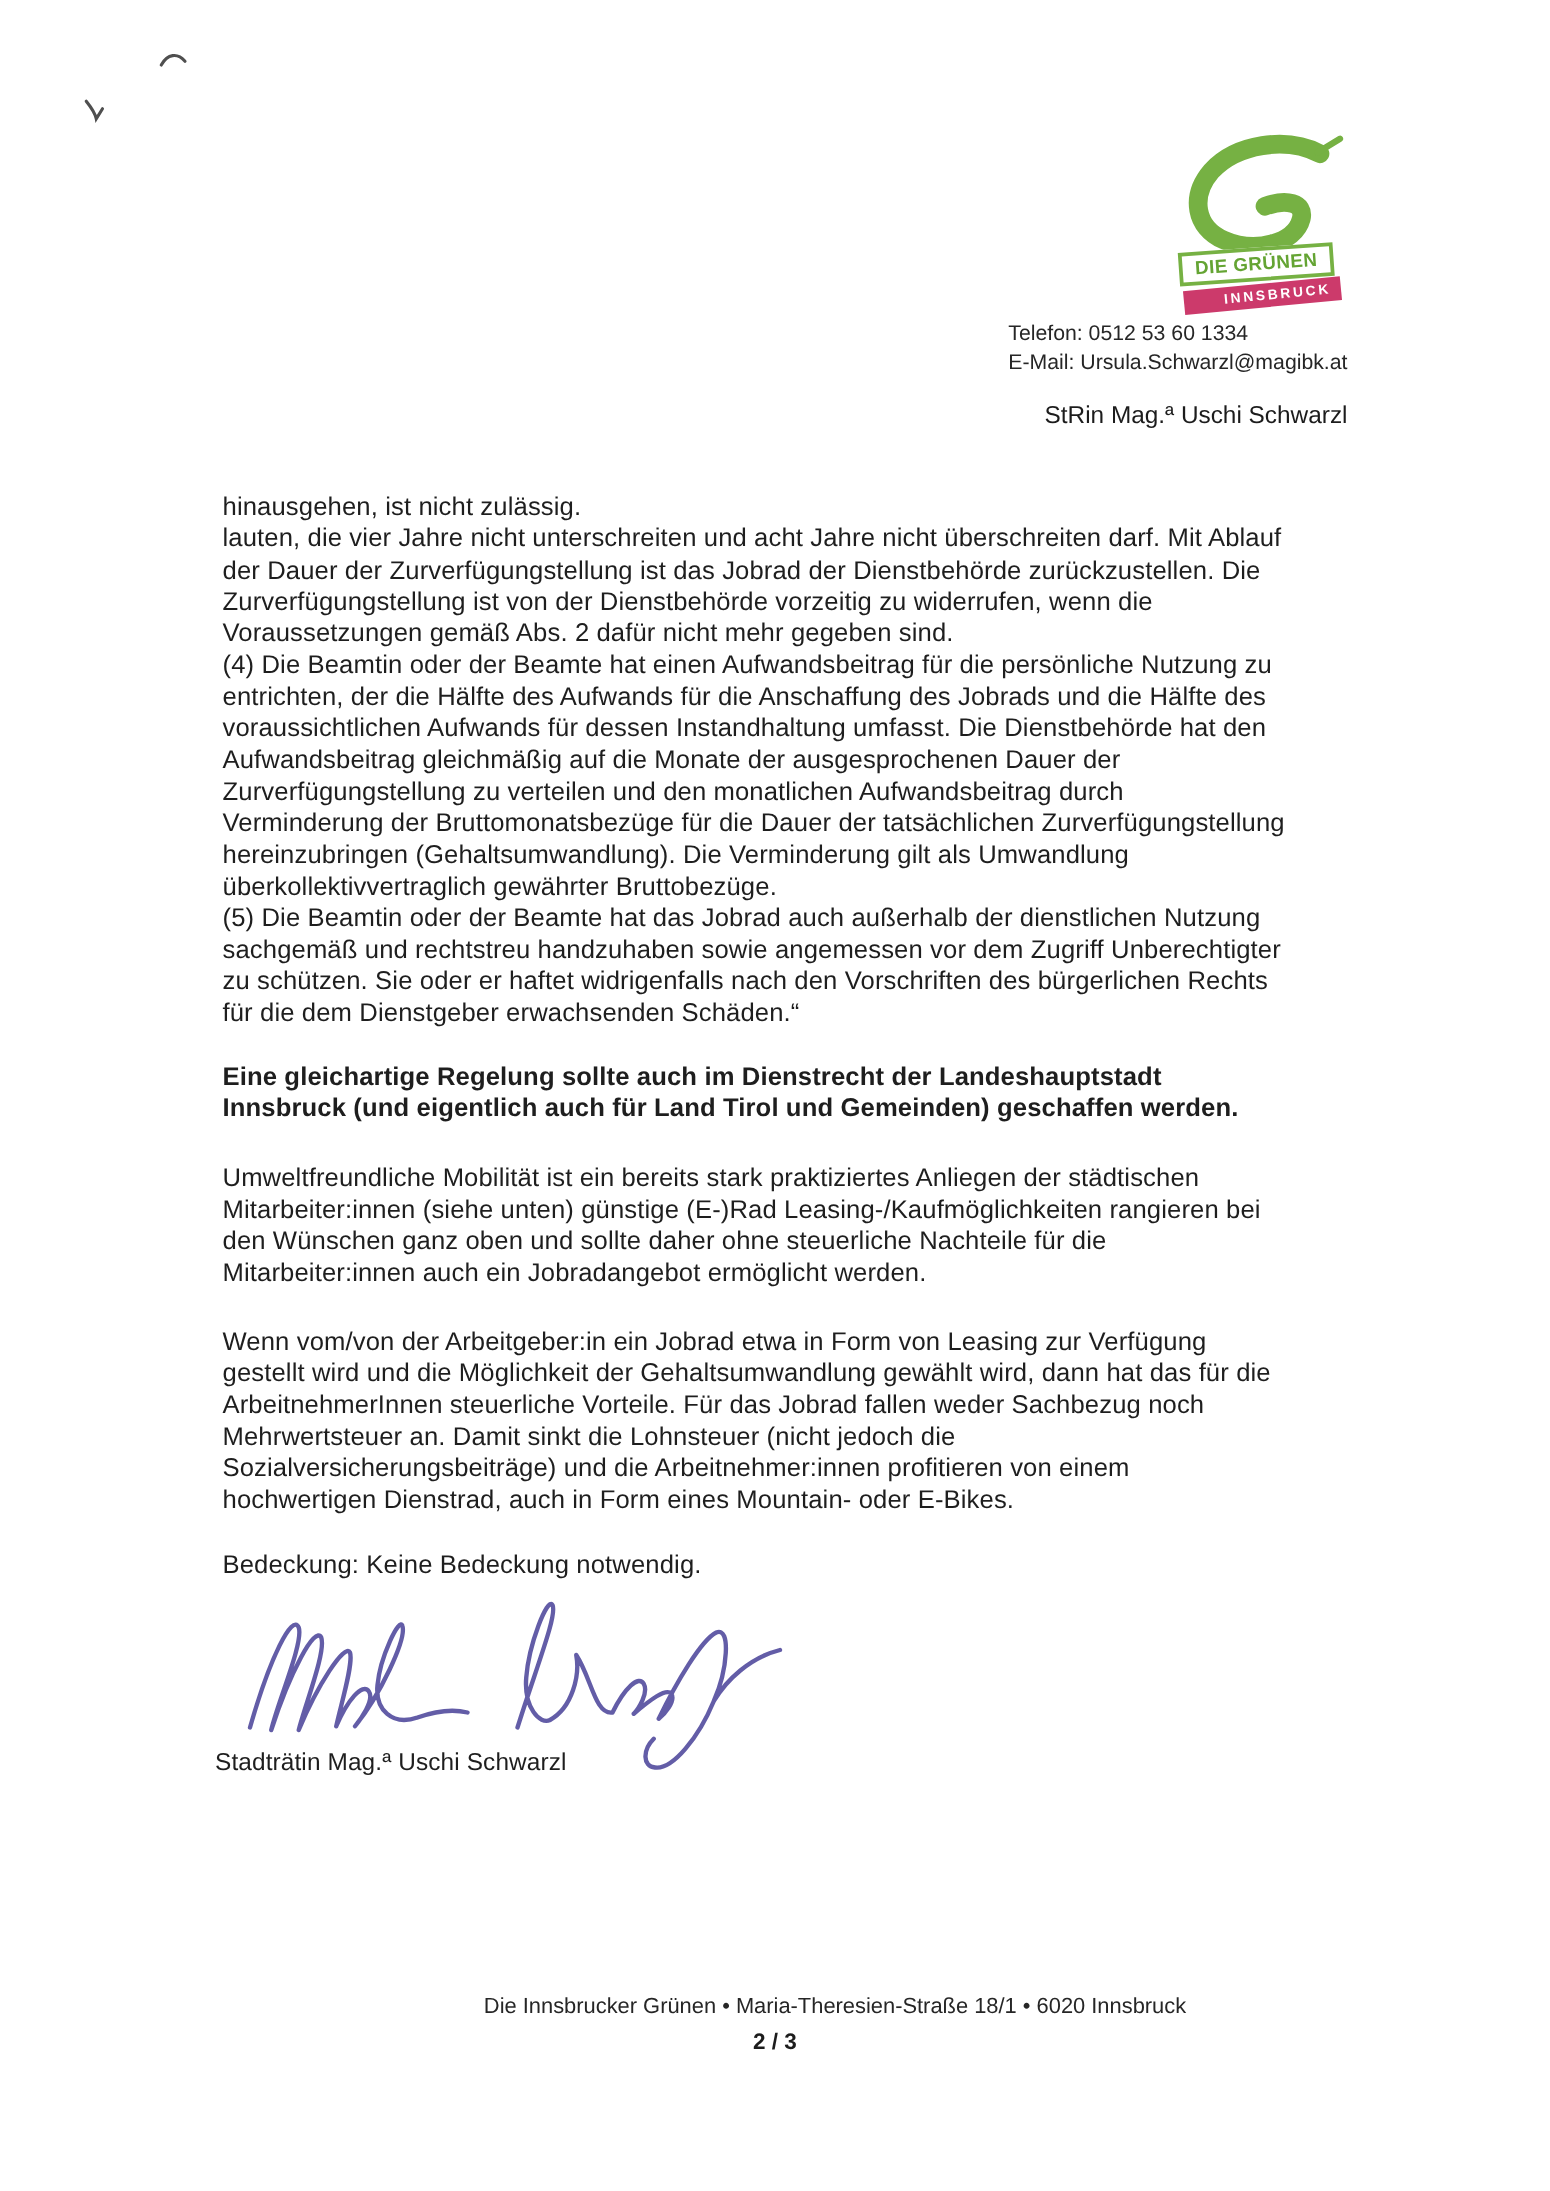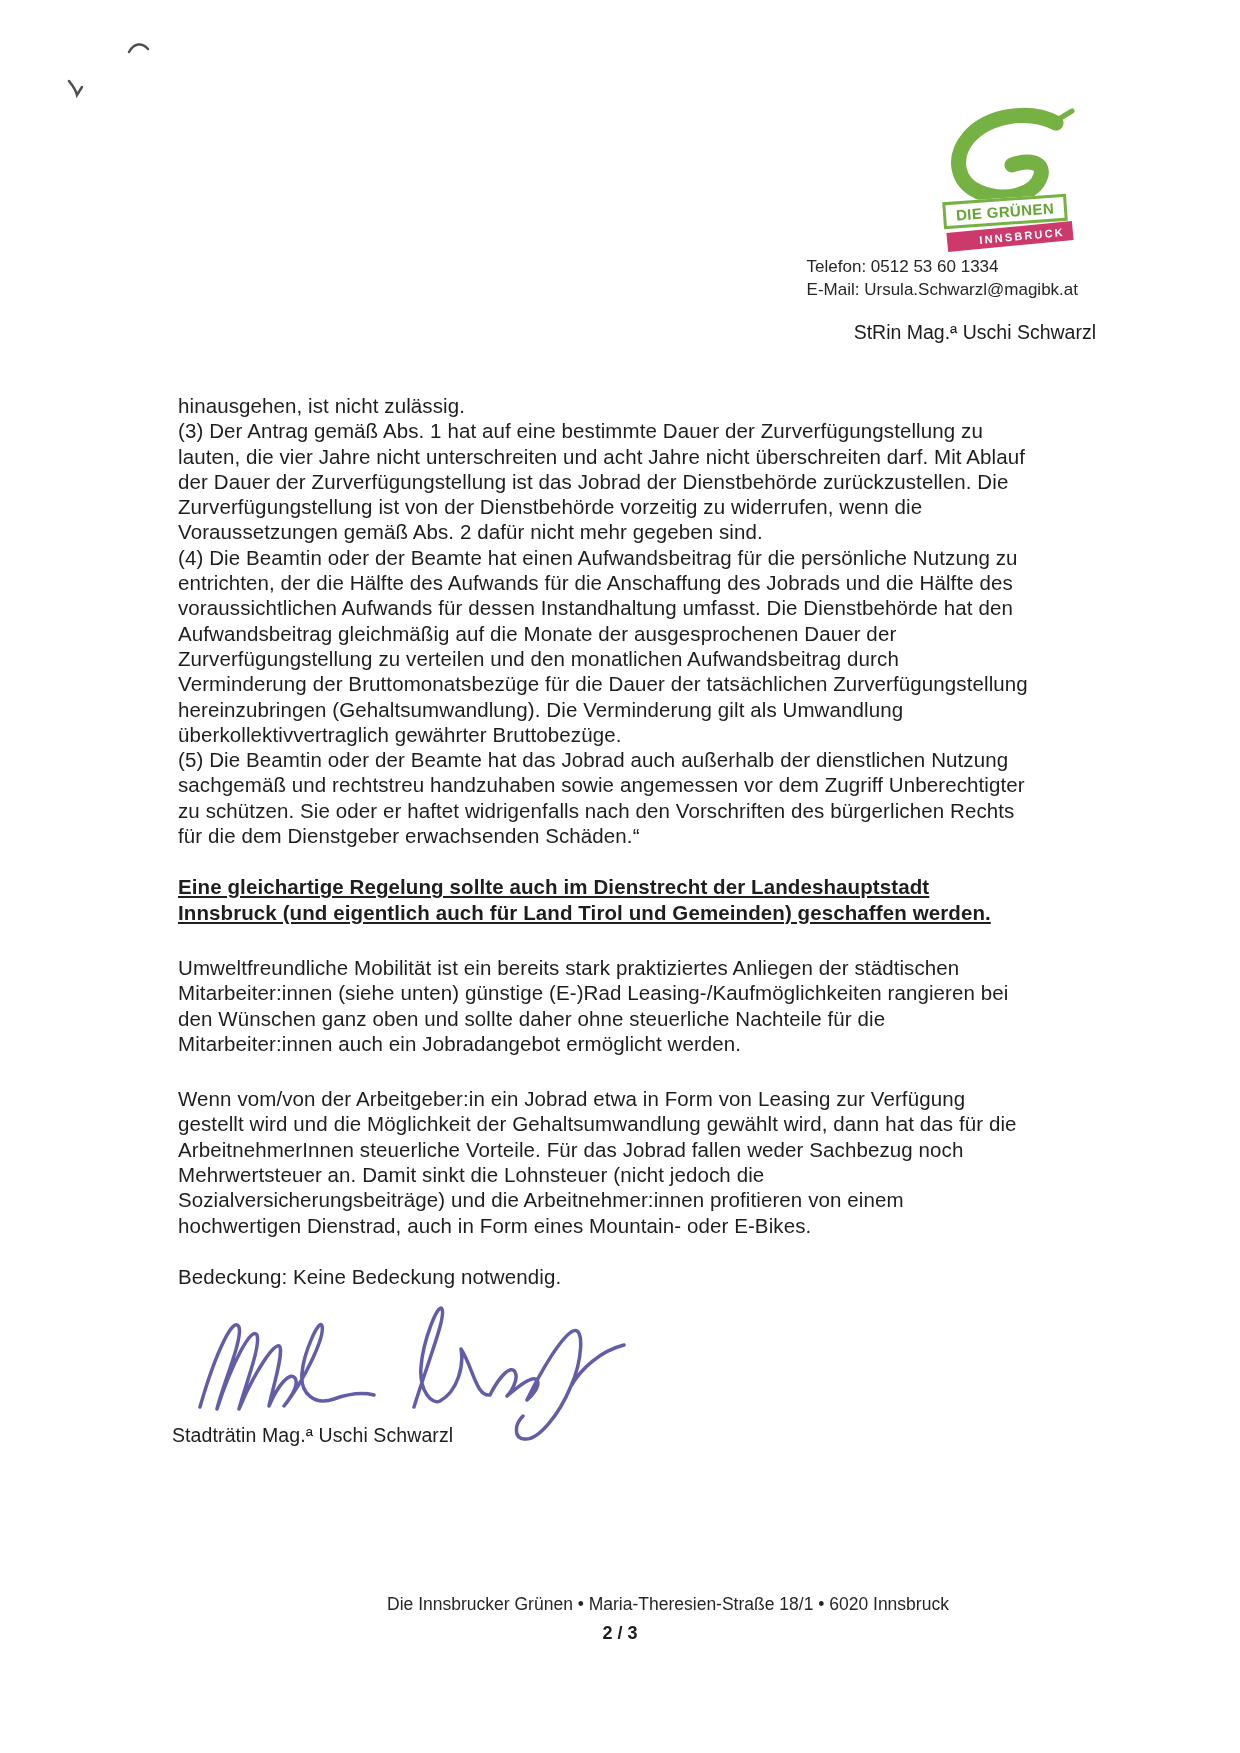--- a/index.html
+++ b/index.html
@@ -26,31 +26,31 @@
     font-weight:bold; font-size:11px; letter-spacing:2.2px;
     display:flex; align-items:center; justify-content:flex-end;
     padding-right:8px; transform:rotate(-5.5deg);
   }
   
   .contact {
     position:absolute; top:256px; right:162px; text-align:left;
     font-size:17px; line-height:22.5px; color:#262626;
   }
   .sender {
-    position:absolute; top:321px; right:144px;
+    position:absolute; top:321px; right:162px;
     font-size:19.5px; color:#1c1c1c;
   }
   
   .body-text {
     position:absolute; left:178px; top:393px;
     font-size:20.5px; line-height:25.3px; letter-spacing:0.1px;
   }
   .tl { white-space:nowrap; }
   .quote { }
-  .bold-block { font-weight:bold; margin-top:26px;text-decoration:underline; }
+  .bold-block { font-weight:bold; margin-top:26px; }
   .para { margin-top:30px; }
   .coverage { margin-top:26px; }
   .sig-wrap { position:relative; height:128px; margin-top:6px; }
   .sig-wrap svg { position:absolute; left:4px; top:-6px; pointer-events:none; }
   .signature-name { font-size:19.5px; margin-left:-6px; white-space:nowrap; }
   
   .footer-address {
     position:absolute; top:1594px; left:0; width:1240px; text-align:center;
     font-size:17.5px; color:#262626;margin-left:48px;
   }
@@ -86,21 +86,20 @@
 
   <div class="contact">
     <div class="tl">Telefon: 0512 53 60 1334</div>
     <div class="tl">E-Mail: Ursula.Schwarzl@magibk.at</div>
   </div>
   <div class="sender tl">StRin Mag.ª Uschi Schwarzl</div>
 
   <div class="body-text">
     <div class="quote">
         <div class="tl">hinausgehen, ist nicht zulässig.</div>
-        <div class="tl">(3) Der Antrag gemäß Abs. 1 hat auf eine bestimmte Dauer der Zurverfügungstellung zu</div>
         <div class="tl">lauten, die vier Jahre nicht unterschreiten und acht Jahre nicht überschreiten darf. Mit Ablauf</div>
         <div class="tl">der Dauer der Zurverfügungstellung ist das Jobrad der Dienstbehörde zurückzustellen. Die</div>
         <div class="tl">Zurverfügungstellung ist von der Dienstbehörde vorzeitig zu widerrufen, wenn die</div>
         <div class="tl">Voraussetzungen gemäß Abs. 2 dafür nicht mehr gegeben sind.</div>
         <div class="tl">(4) Die Beamtin oder der Beamte hat einen Aufwandsbeitrag für die persönliche Nutzung zu</div>
         <div class="tl">entrichten, der die Hälfte des Aufwands für die Anschaffung des Jobrads und die Hälfte des</div>
         <div class="tl">voraussichtlichen Aufwands für dessen Instandhaltung umfasst. Die Dienstbehörde hat den</div>
         <div class="tl">Aufwandsbeitrag gleichmäßig auf die Monate der ausgesprochenen Dauer der</div>
         <div class="tl">Zurverfügungstellung zu verteilen und den monatlichen Aufwandsbeitrag durch</div>
         <div class="tl">Verminderung der Bruttomonatsbezüge für die Dauer der tatsächlichen Zurverfügungstellung</div>

